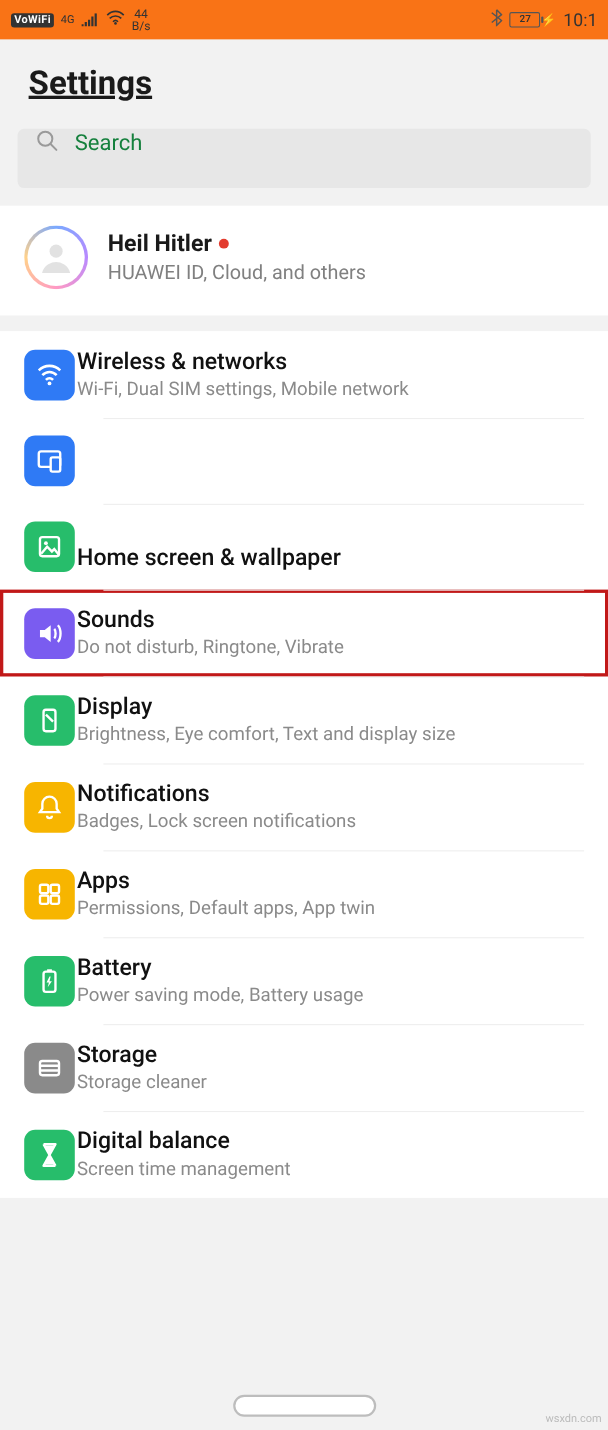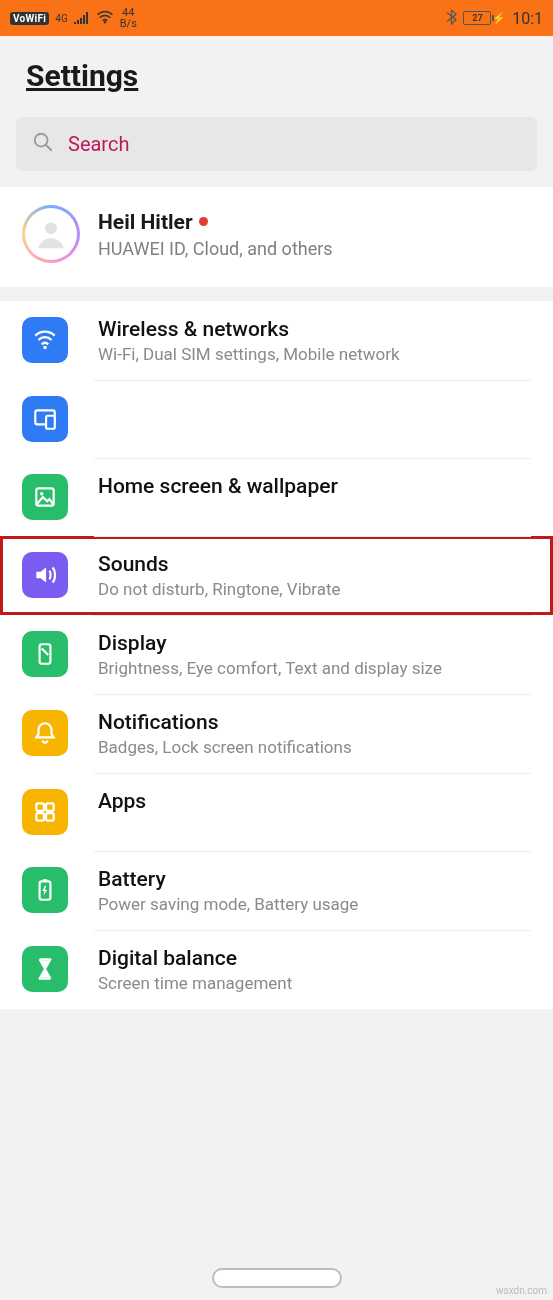--- a/index.html
+++ b/index.html
@@ -50,24 +50,23 @@
     background: #f2f2f2;
     text-decoration: underline;
   }
   
   .search-wrap { padding: 0 16px; background:#f2f2f2; }
   .search {
     background: #e7e7e7;
     border-radius: 6px;
     height: 54px;
     display: flex;
-    align-items: center;
     padding: 0 16px;
     gap: 14px;
-    color: #be185d;
+    color: #15803d;
     font-size: 20px;
   }
   
   .account {
     margin-top: 16px;
     background: #fff;
     display:flex;align-items:center;gap:18px;
     padding: 18px 22px 24px;
   }
   .avatar {
@@ -82,21 +81,21 @@
     width:52px;height:52px;border-radius:50%;background:#fff;
     display:flex;align-items:center;justify-content:center;color:#d8d8d8;
   }
   .acct-name{font-size:21px;font-weight:700;display:flex;align-items:center;gap:6px;}
   .red-dot{width:9px;height:9px;border-radius:50%;background:#e33b2e;display:inline-block;}
   .acct-sub{font-size:18px;color:#808080;margin-top:4px;}
   .gap { height:14px; background:#f2f2f2; }
   
   .list { background:#fff; }
   .item {
-    display:flex;align-items:flex-start;gap:30px;
+    display:flex;align-items:flex-end;gap:2px;
     padding: 16px 40px 16px 22px;
     position:relative;
   }
   .item + .item::before{
     content:"";position:absolute;left:94px;right:22px;top:0;height:1px;background:#eee;
   }
   .icon {
     width:46px;height:46px;border-radius:10px;flex:0 0 46px;
     display:flex;align-items:center;justify-content:center;color:#fff;
   }
@@ -279,37 +278,51 @@
     <div class="icon ic-yellow2">
       <svg width="26" height="26" viewBox="0 0 24 24">
           <rect x="4" y="4" width="7" height="7" rx="1.5" fill="none" stroke="#fff" stroke-width="2"></rect>
           <rect x="13" y="4" width="7" height="7" rx="1.5" fill="none" stroke="#fff" stroke-width="2"></rect>
           <rect x="4" y="13" width="7" height="7" rx="1.5" fill="none" stroke="#fff" stroke-width="2"></rect>
           <rect x="13" y="13" width="7" height="7" rx="1.5" fill="none" stroke="#fff" stroke-width="2"></rect>
         </svg>
     </div>
     <div class="txt">
       <div class="title">Apps</div>
+      <div class="sub">Permissions, Default apps, App twin</div>
     </div>
   </div>
 
   <div class="item">
     <div class="icon ic-green3">
       <svg width="26" height="26" viewBox="0 0 24 24">
           <rect x="7" y="4" width="10" height="17" rx="2" fill="none" stroke="#fff" stroke-width="2"></rect>
           <rect x="10" y="2" width="4" height="2" fill="#fff"></rect>
           <path d="M12 8l-2.5 5h2l-1 4 3.5-5h-2l1-4z" fill="#fff"></path>
         </svg>
     </div>
     <div class="txt">
       <div class="title">Battery</div>
       <div class="sub">Power saving mode, Battery usage</div>
     </div>
   </div>
 
+  <div class="item">
+    <div class="icon ic-grey">
+      <svg width="26" height="26" viewBox="0 0 24 24">
+          <rect x="4" y="6" width="16" height="12" rx="2" fill="none" stroke="#fff" stroke-width="2"></rect>
+          <line x1="4" y1="10" x2="20" y2="10" stroke="#fff" stroke-width="2"></line>
+          <line x1="4" y1="14" x2="20" y2="14" stroke="#fff" stroke-width="2"></line>
+        </svg>
+    </div>
+    <div class="txt">
+      <div class="title">Storage</div>
+      <div class="sub">Storage cleaner</div>
+    </div>
+  </div>
 
   <div class="item">
     <div class="icon ic-green4">
       <svg width="26" height="26" viewBox="0 0 24 24">
           <path d="M7 3h10L7 21h10M7 3l10 18M17 3 7 21" fill="none" stroke="#fff" stroke-width="2" stroke-linejoin="round"></path>
           <path d="M8 4h8l-4 7-4-7zm0 16 4-7 4 7H8z" fill="#fff"></path>
         </svg>
     </div>
     <div class="txt">
       <div class="title">Digital balance</div>

